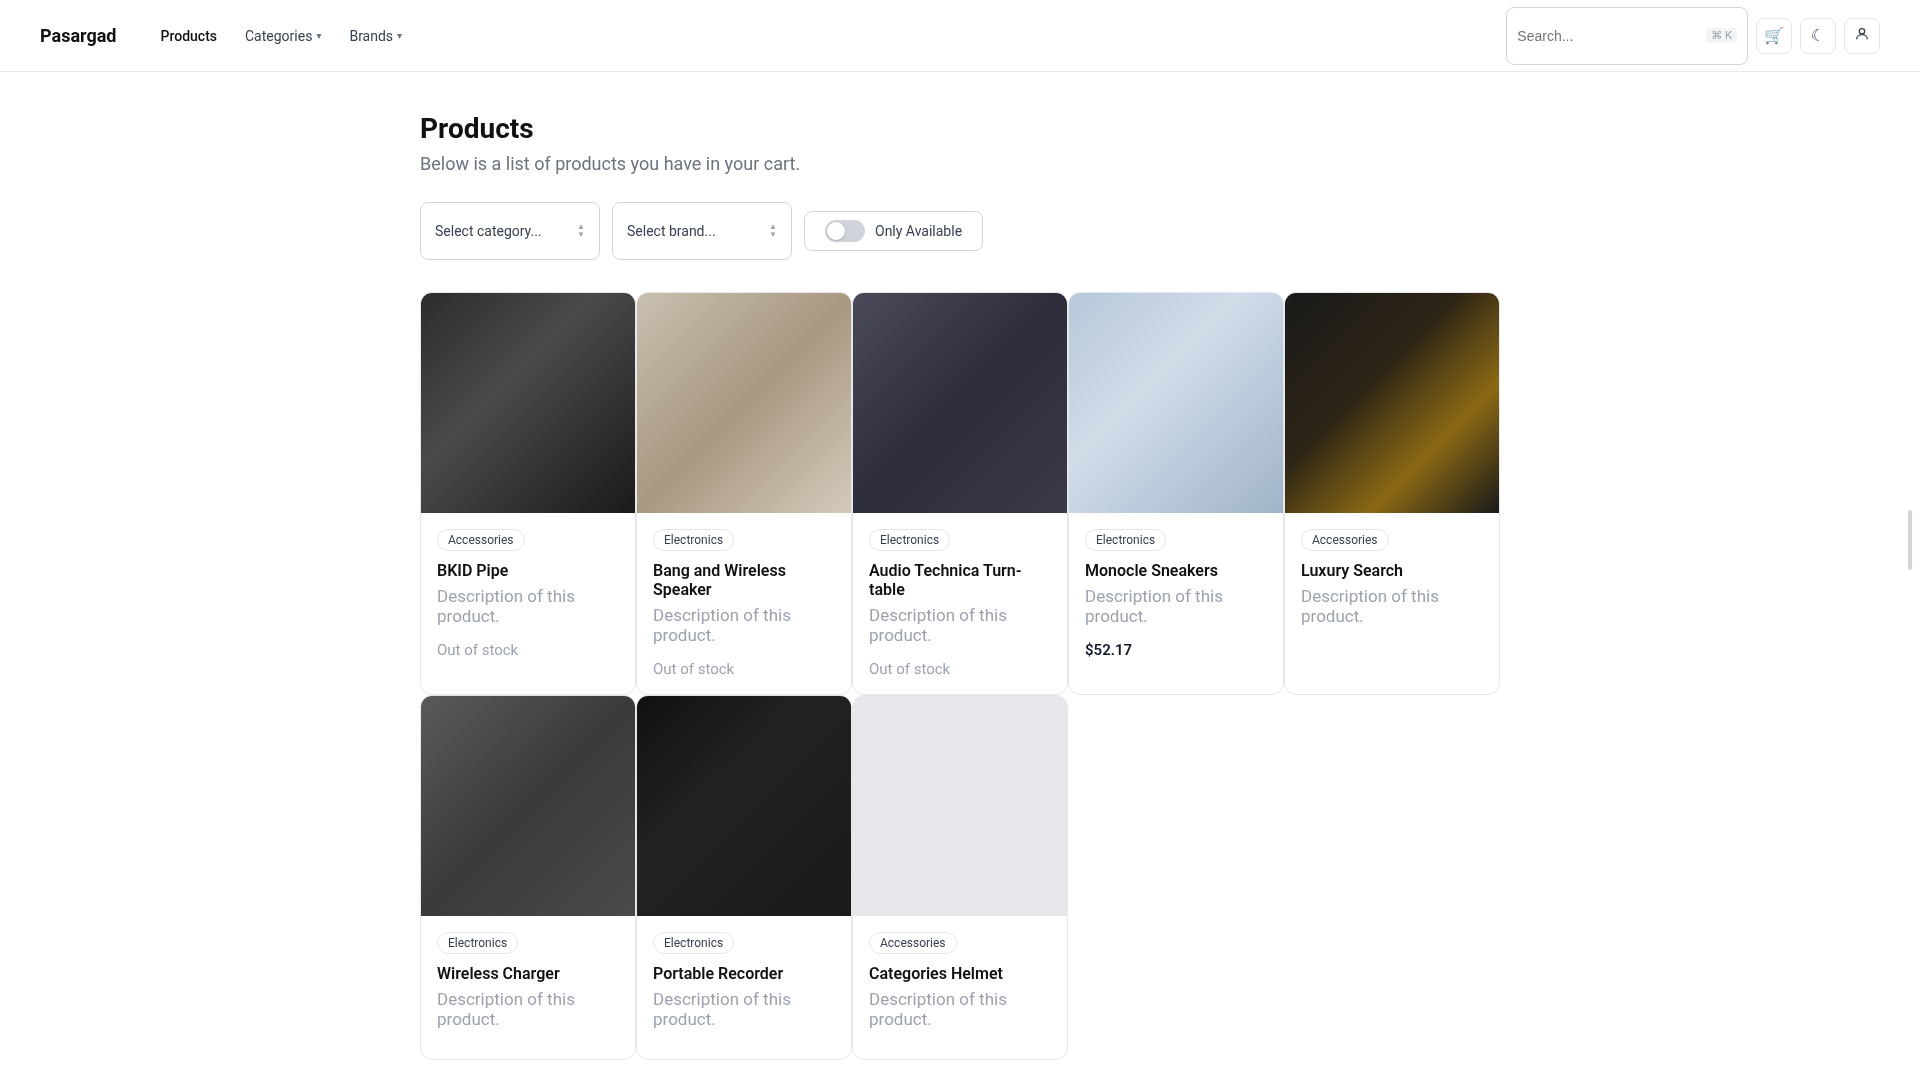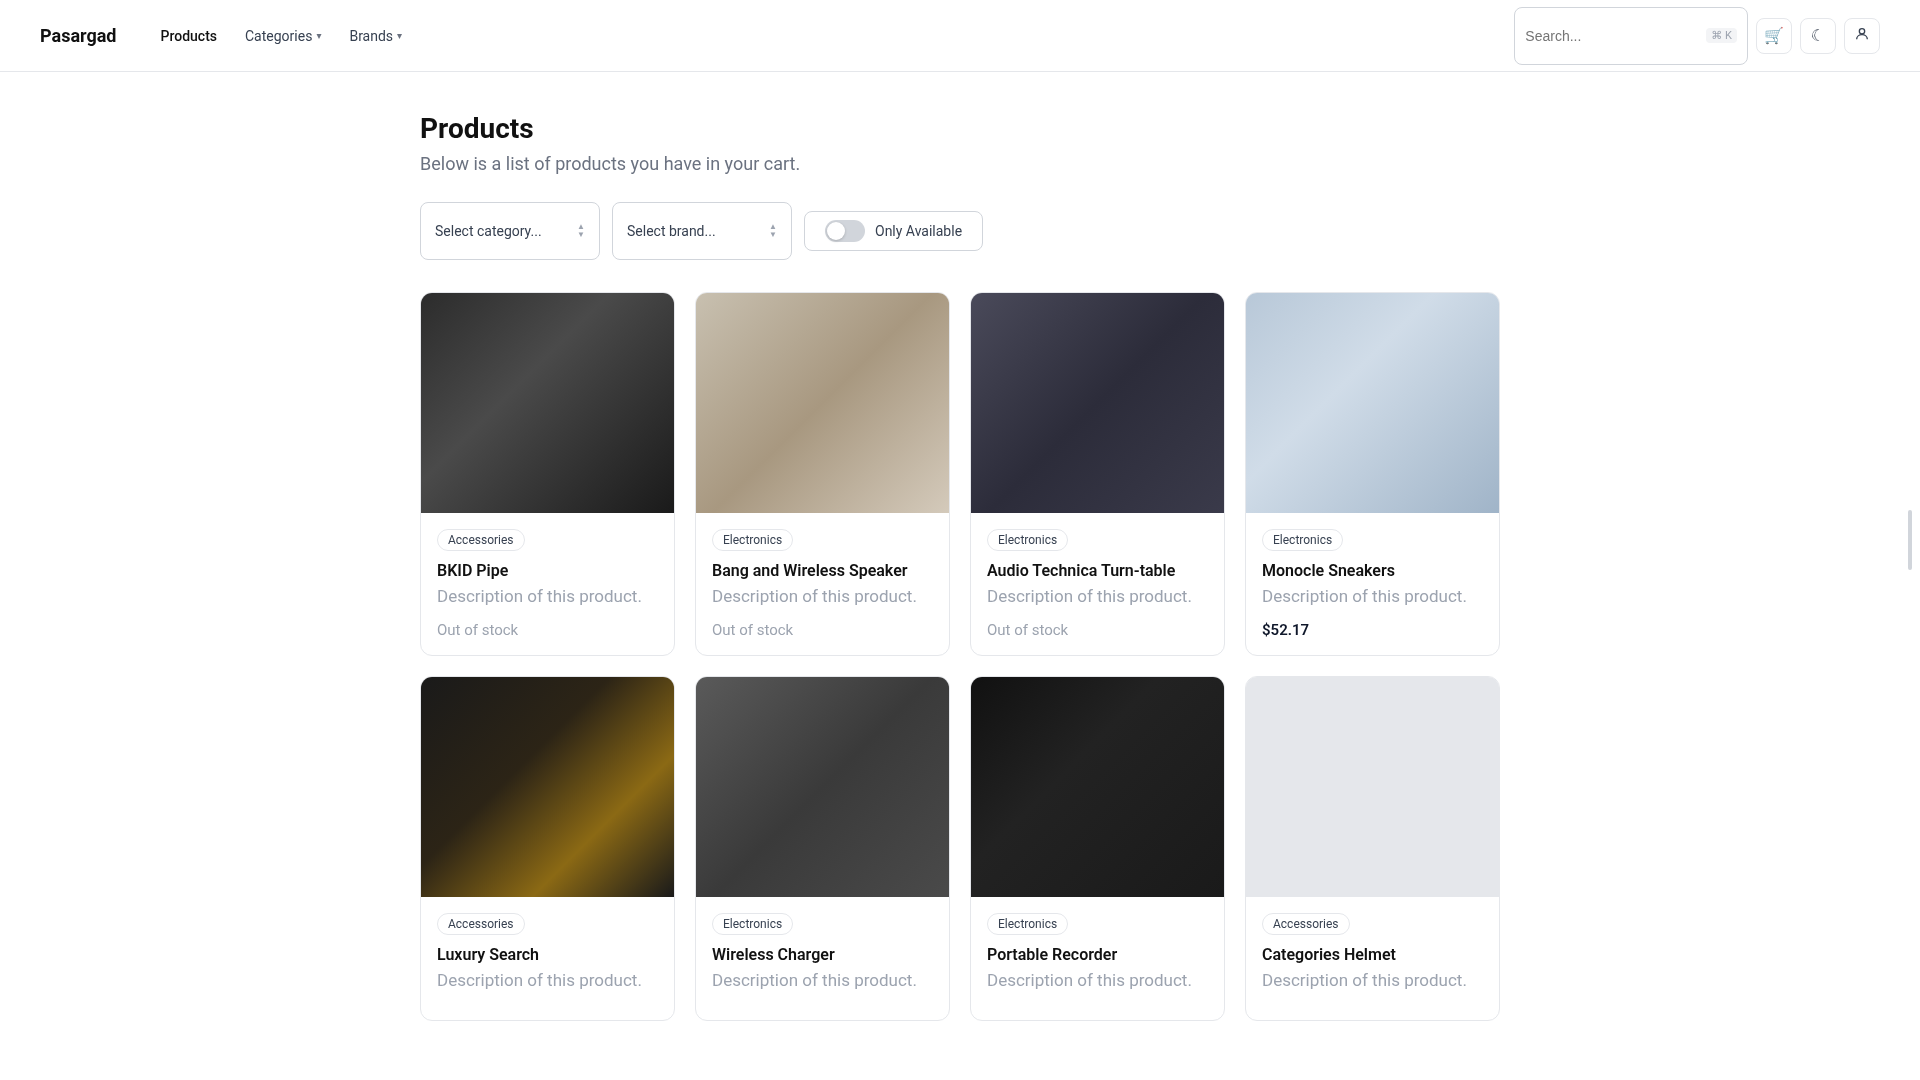--- a/index.html
+++ b/index.html
@@ -47,21 +47,21 @@
       display: flex;
       align-items: center;
       gap: 8px;
     }
     .search-box {
       display: flex;
       align-items: center;
       border: 1px solid #d1d5db;
       border-radius: 8px;
       padding: 20px 10px;
-      gap: 0;
+      gap: 8px;
       background: #fff;
       min-width: 220px;
     }
     .search-input {
       border: none;
       outline: none;
       font-size: 14px;
       color: #6b7280;
       background: transparent;
       flex: 1;
@@ -170,22 +170,21 @@
       background: #fff;
       position: absolute;
       top: 2px;
       transition: left 0.2s;
       box-shadow: 0 1px 3px rgba(0,0,0,0.2);
     }
 
     
     .products-grid {
       display: grid;
-      grid-template-columns: repeat(4, 1fr);
-      gap: 20px;
+      grid-template-columns: repeat(5, 1fr);
     }
 
     .product-card {
       border: 1px solid #e5e7eb;
       border-radius: 12px;
       overflow: hidden;
       background: #fff;
       cursor: pointer;
       transition: box-shadow 0.2s;
     }

